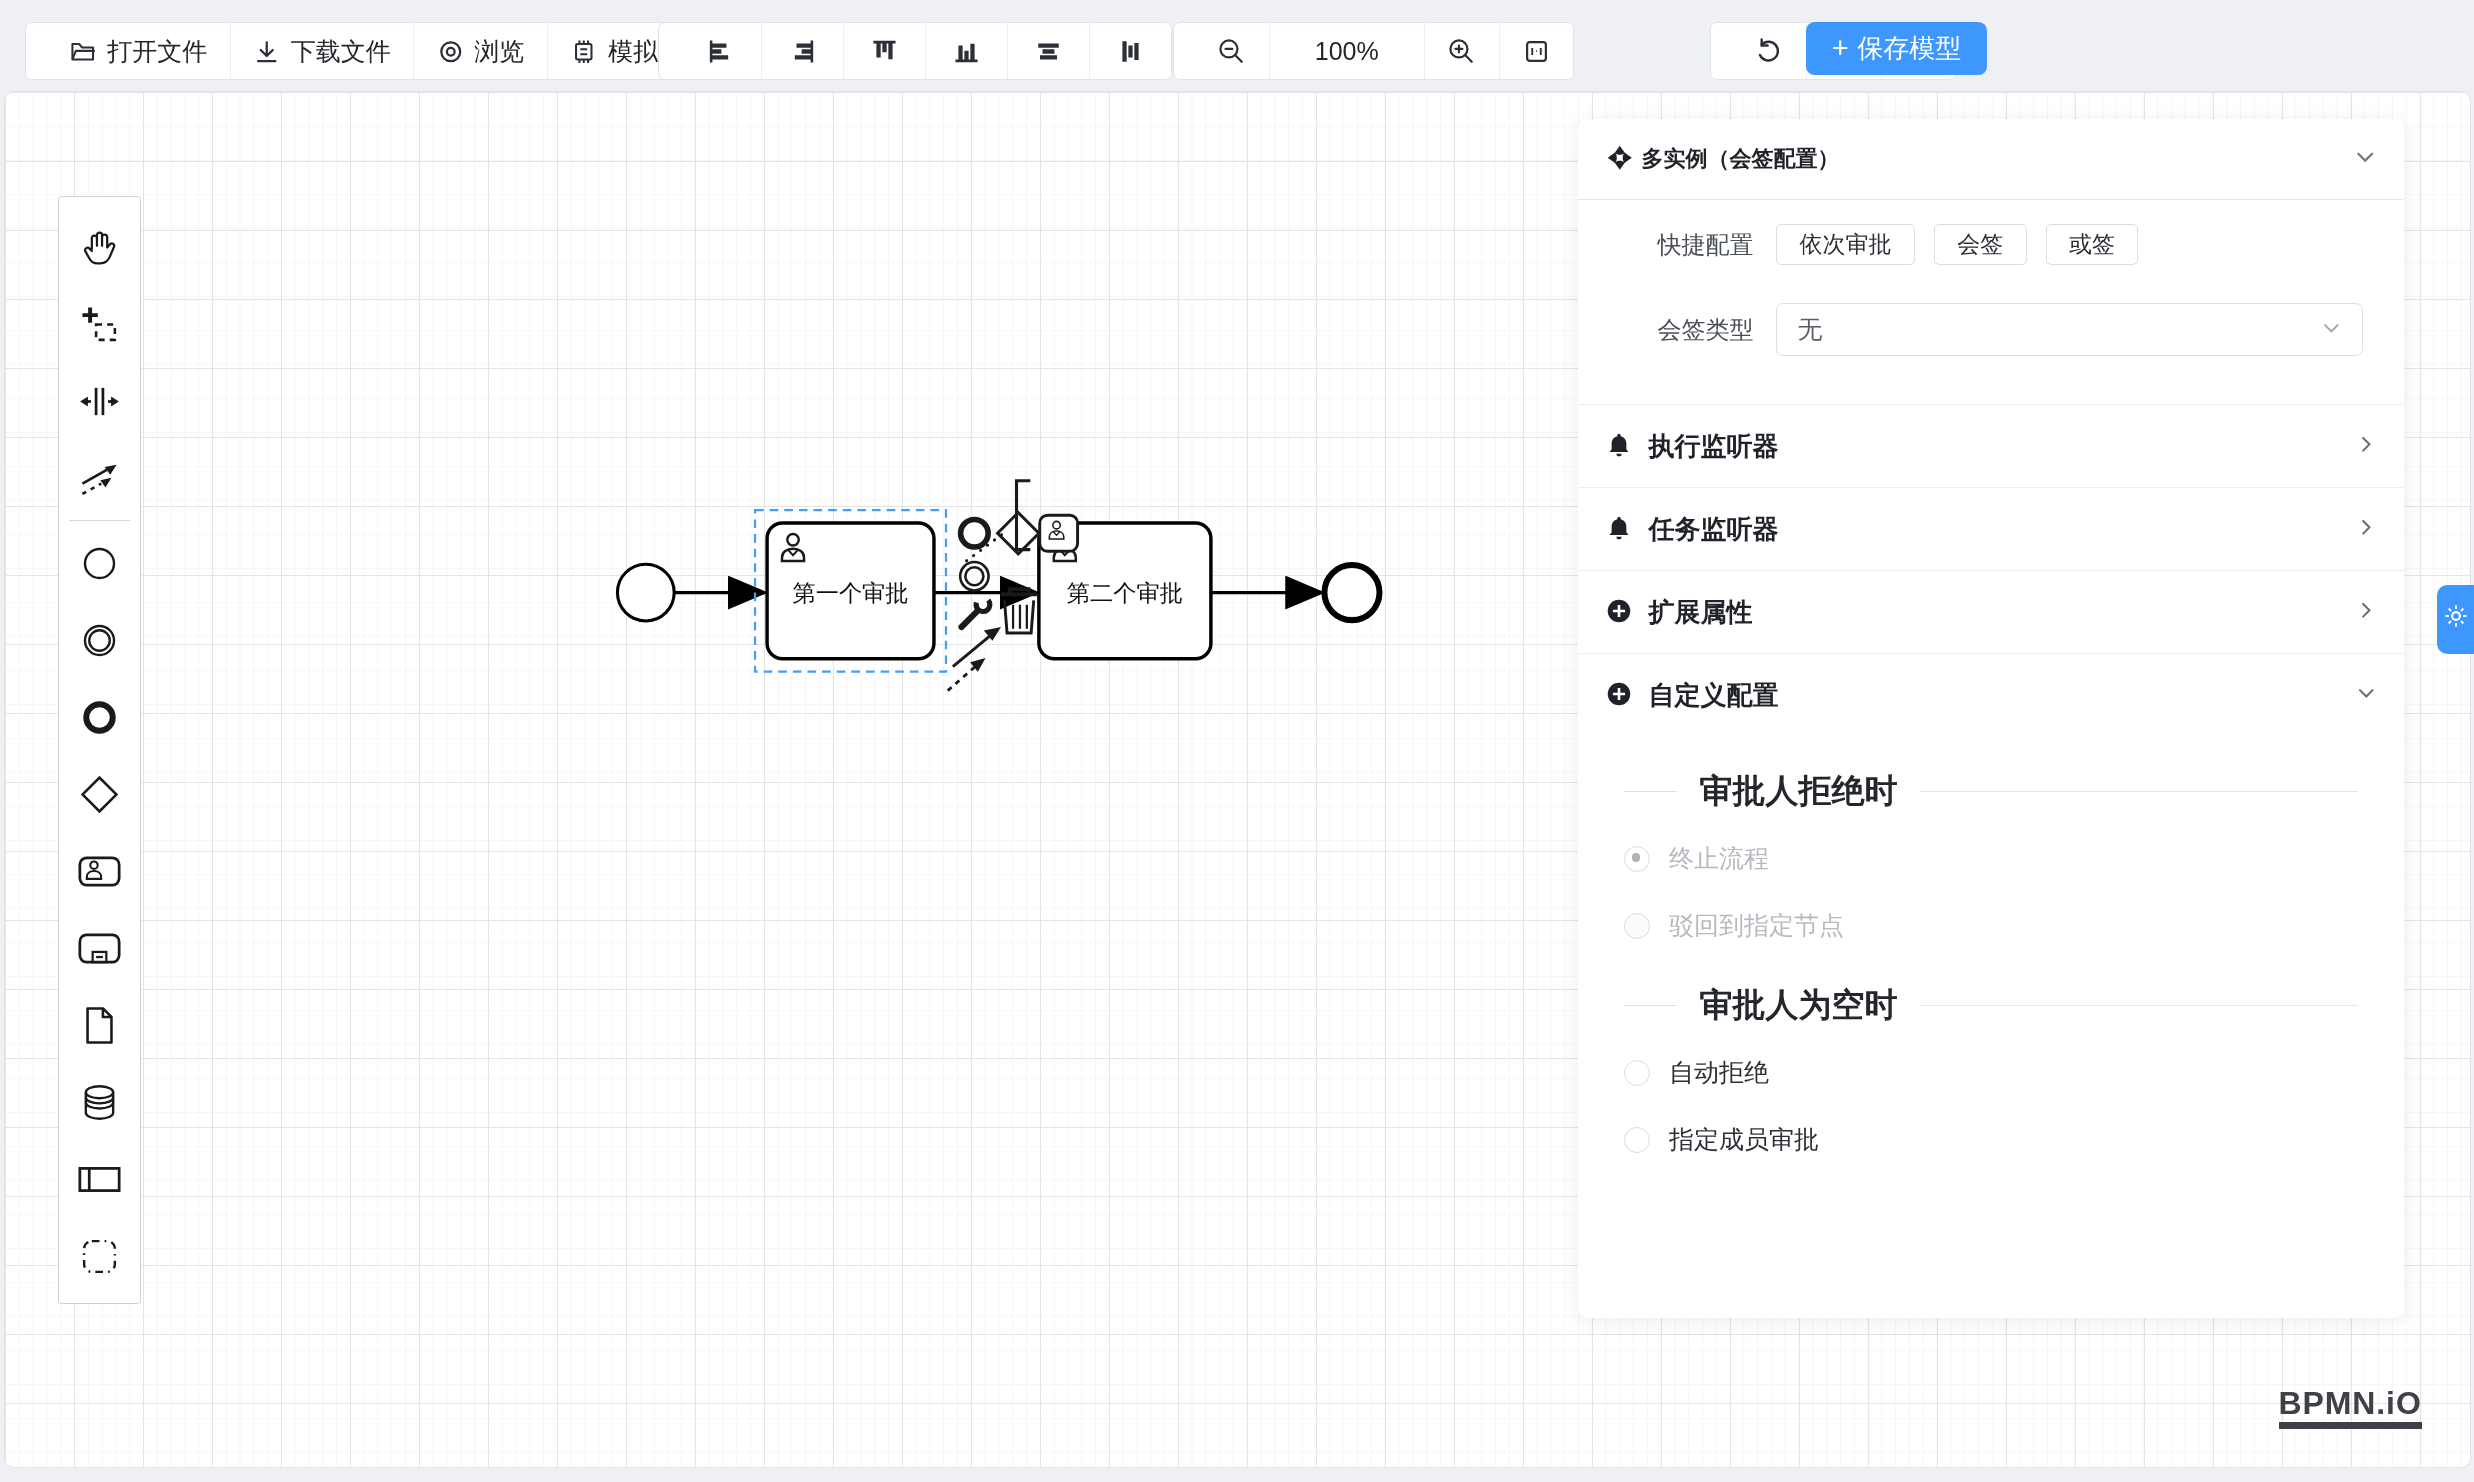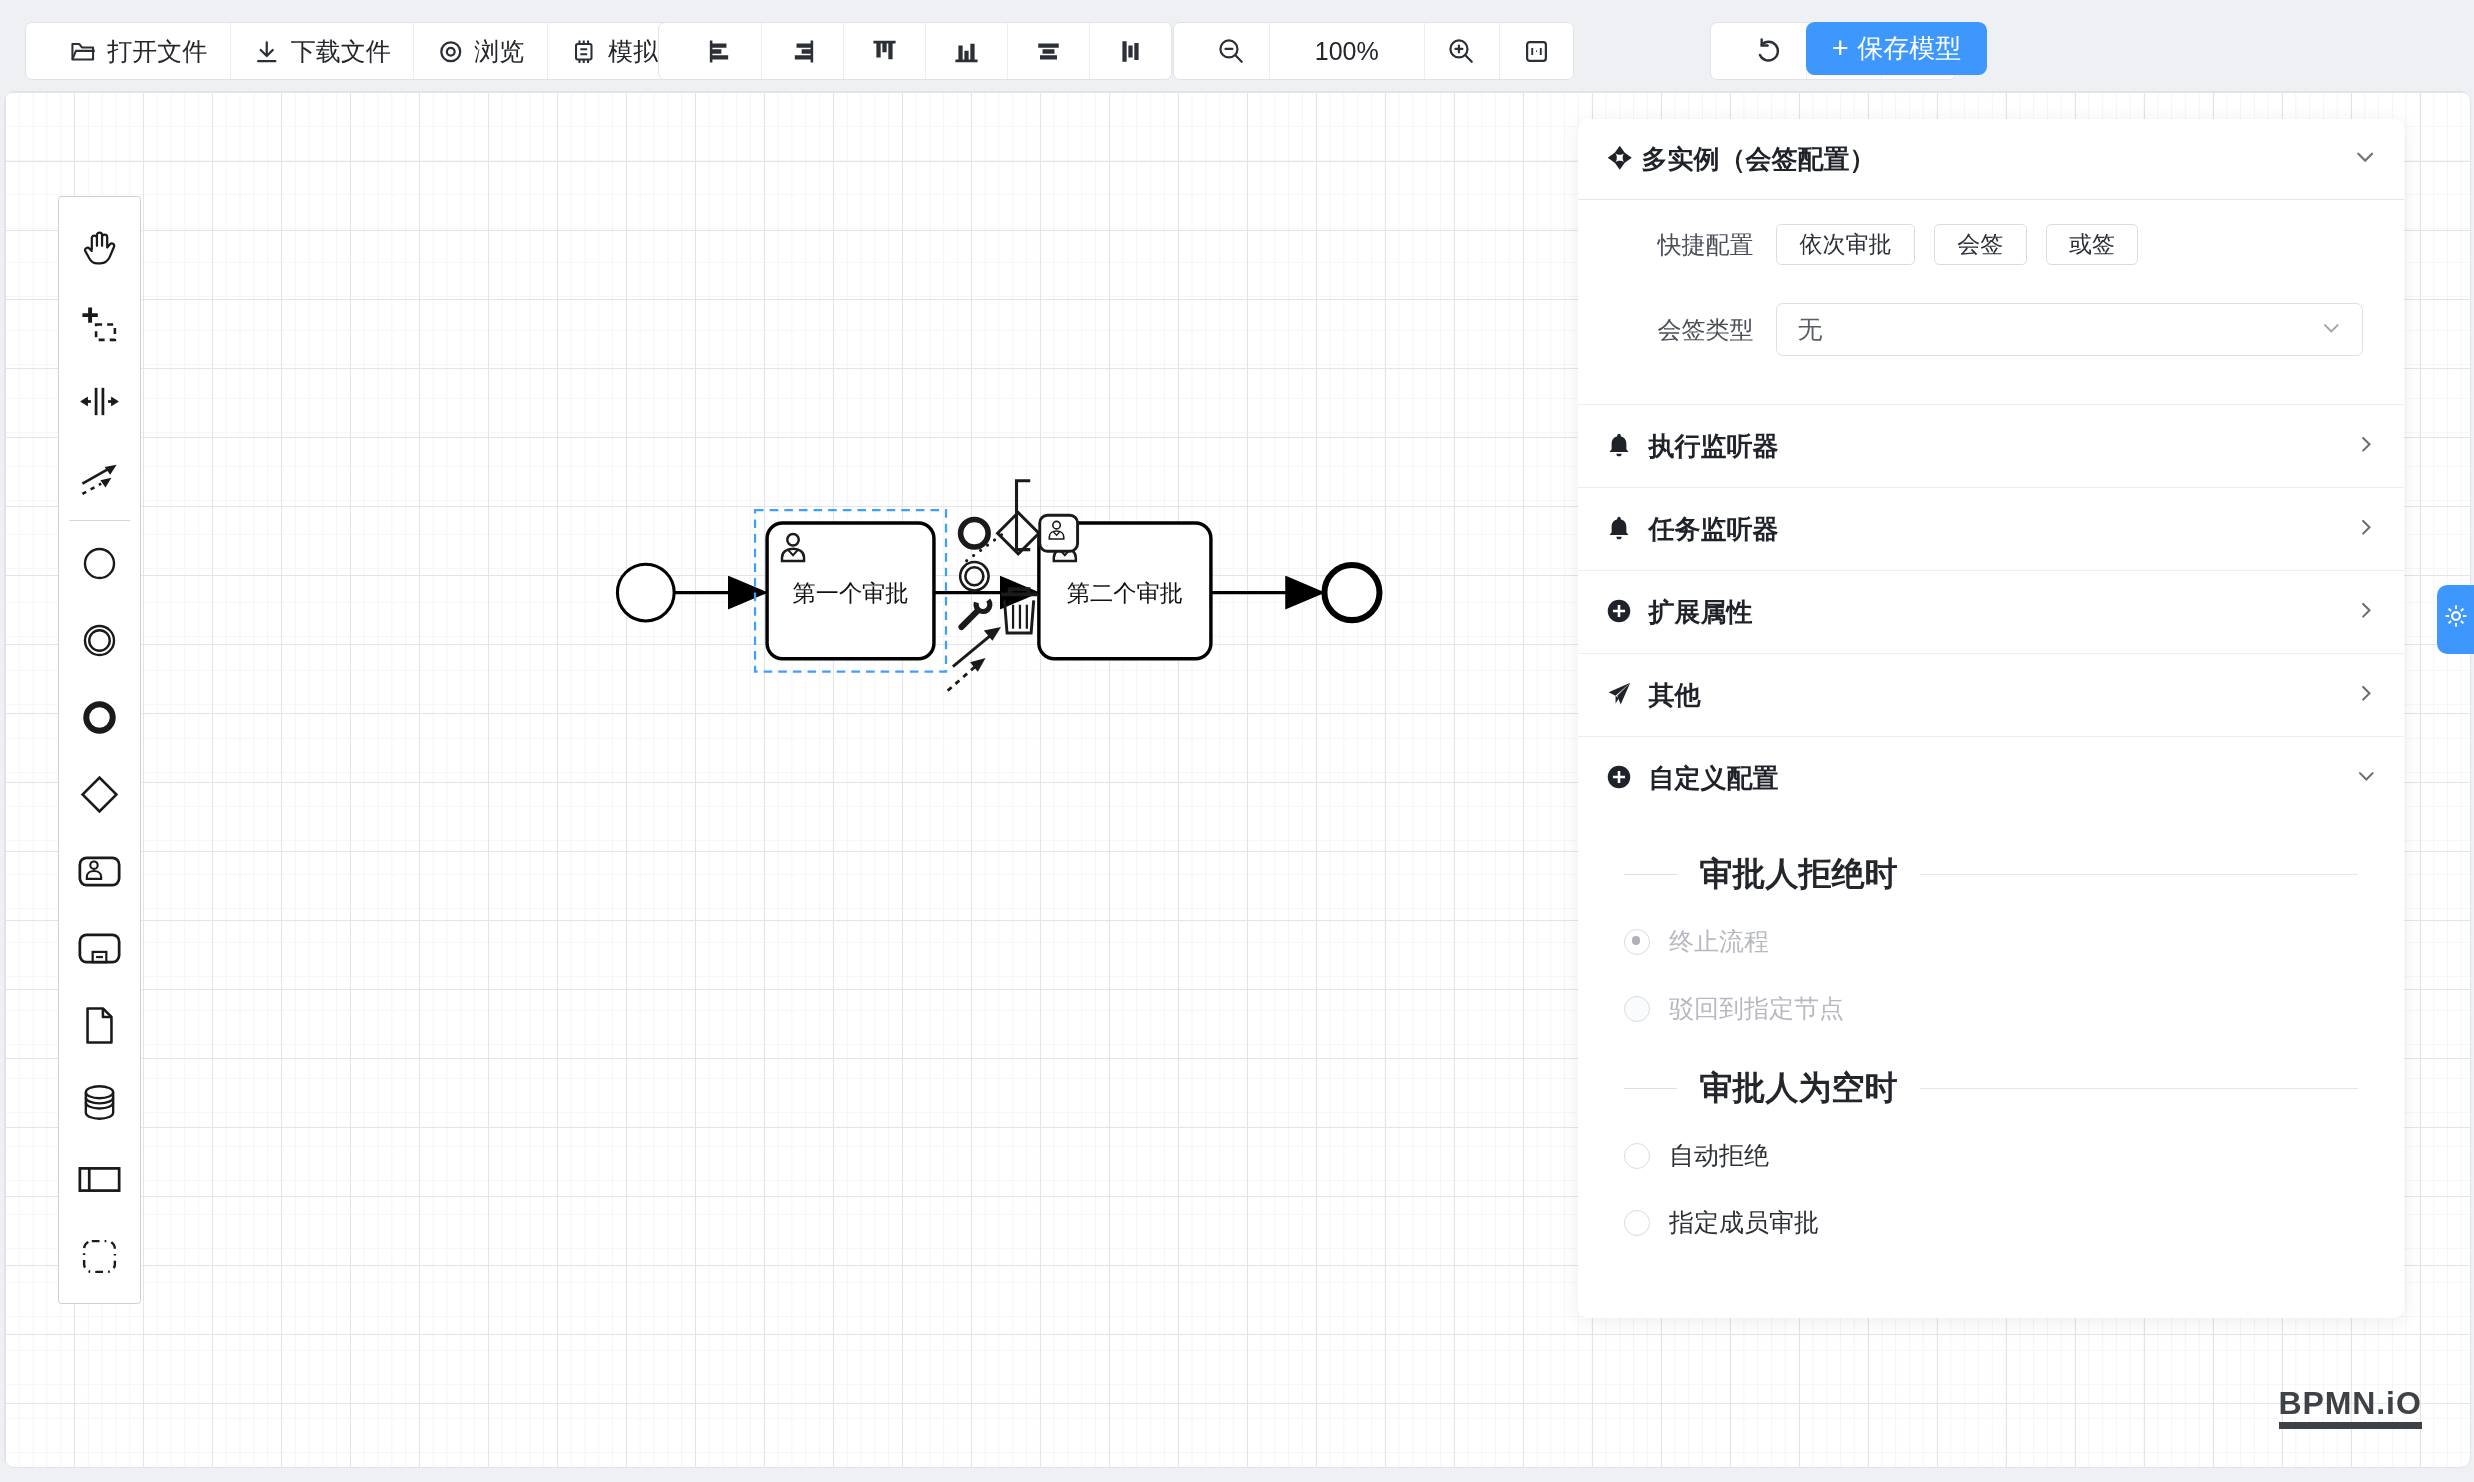--- a/index.html
+++ b/index.html
@@ -58,21 +58,21 @@
   .panel {
     position:absolute; left:1578px; top:119px; width:826px; height:1199px;
     background:#fff; border-radius:10.3px;
     box-shadow:0 3.4px 20.6px rgba(30,40,60,.08);
     z-index:6; overflow:hidden;
   }
   .p-header {
     height:81px; display:flex; align-items:center; gap:8.6px;
     padding:0 27.5px; border-bottom:0.9px solid #e4e7ed; cursor:pointer;
   }
-  .p-title { font-size:26px; font-weight:600; color:#1f2329; flex:1; }
+  .p-title { font-size:22px; font-weight:600; color:#1f2329; flex:1; }
   .p-row { display:flex; align-items:center; padding-left:26px; }
   .p-label { width:172px; text-align:right; font-size:24px; color:#4a4f57; padding-right:22.4px; white-space:nowrap; }
   .quick-row { margin-top:24px; }
   .quick-btn {
     height:41px; padding:0 22.4px; margin-right:19px;
     background:#fff; border:0.9px solid #d9dce3; border-radius:5.2px;
     font-size:23px; color:#2b2f36; font-family:inherit; cursor:pointer;
     display:flex; align-items:center;
   }
   .type-row { margin-top:38px; }
@@ -502,31 +502,20 @@
     <div class="p-section">
       <span><svg width="26" height="26" viewBox="0 0 30 30">
             <circle cx="15" cy="15" r="13" fill="#1f2329"></circle>
             <path d="M8 15h14 M15 8v14" stroke="#fff" stroke-width="3"></path>
           </svg></span>
       <span class="p-section-label">扩展属性</span>
       <span class="chev"><svg width="20.6" height="20.6" viewBox="0 0 26 26" fill="none" stroke="#6a6e73" stroke-width="2.6" stroke-linecap="round">
             <path d="M9 5l8 8-8 8"></path>
           </svg></span>
     </div>
-    <div class="p-section">
-      <span><svg width="26" height="26" viewBox="0 0 30 30" fill="#1f2329">
-            <path d="M28 2L3 13l8 4z"></path>
-            <path d="M28 2L17 27l-4-10 15-15z"></path>
-            <path d="M11 17v9l4-6z"></path>
-          </svg></span>
-      <span class="p-section-label">其他</span>
-      <span class="chev"><svg width="20.6" height="20.6" viewBox="0 0 26 26" fill="none" stroke="#6a6e73" stroke-width="2.6" stroke-linecap="round">
-            <path d="M9 5l8 8-8 8"></path>
-          </svg></span>
-    </div>
     <div class="p-section sections-end">
       <span><svg width="26" height="26" viewBox="0 0 30 30">
             <circle cx="15" cy="15" r="13" fill="#1f2329"></circle>
             <path d="M8 15h14 M15 8v14" stroke="#fff" stroke-width="3"></path>
           </svg></span>
       <span class="p-section-label">自定义配置</span>
       <span class="chev"><svg width="20.6" height="20.6" viewBox="0 0 26 26" fill="none" stroke="#6a6e73" stroke-width="2.6" stroke-linecap="round">
             <path d="M5 9l8 8 8-8"></path>
           </svg></span>
     </div>

